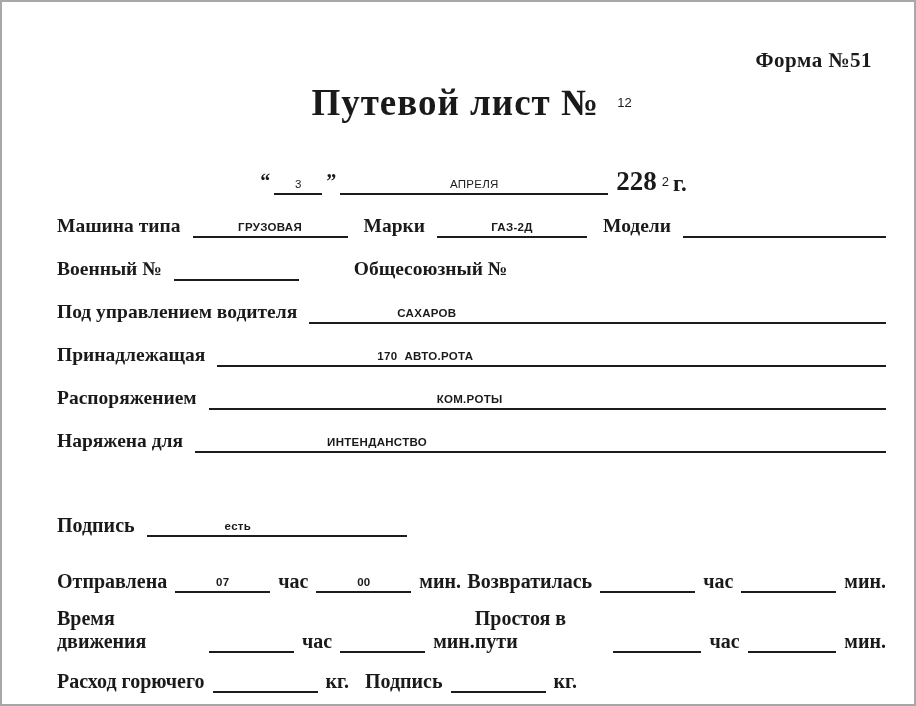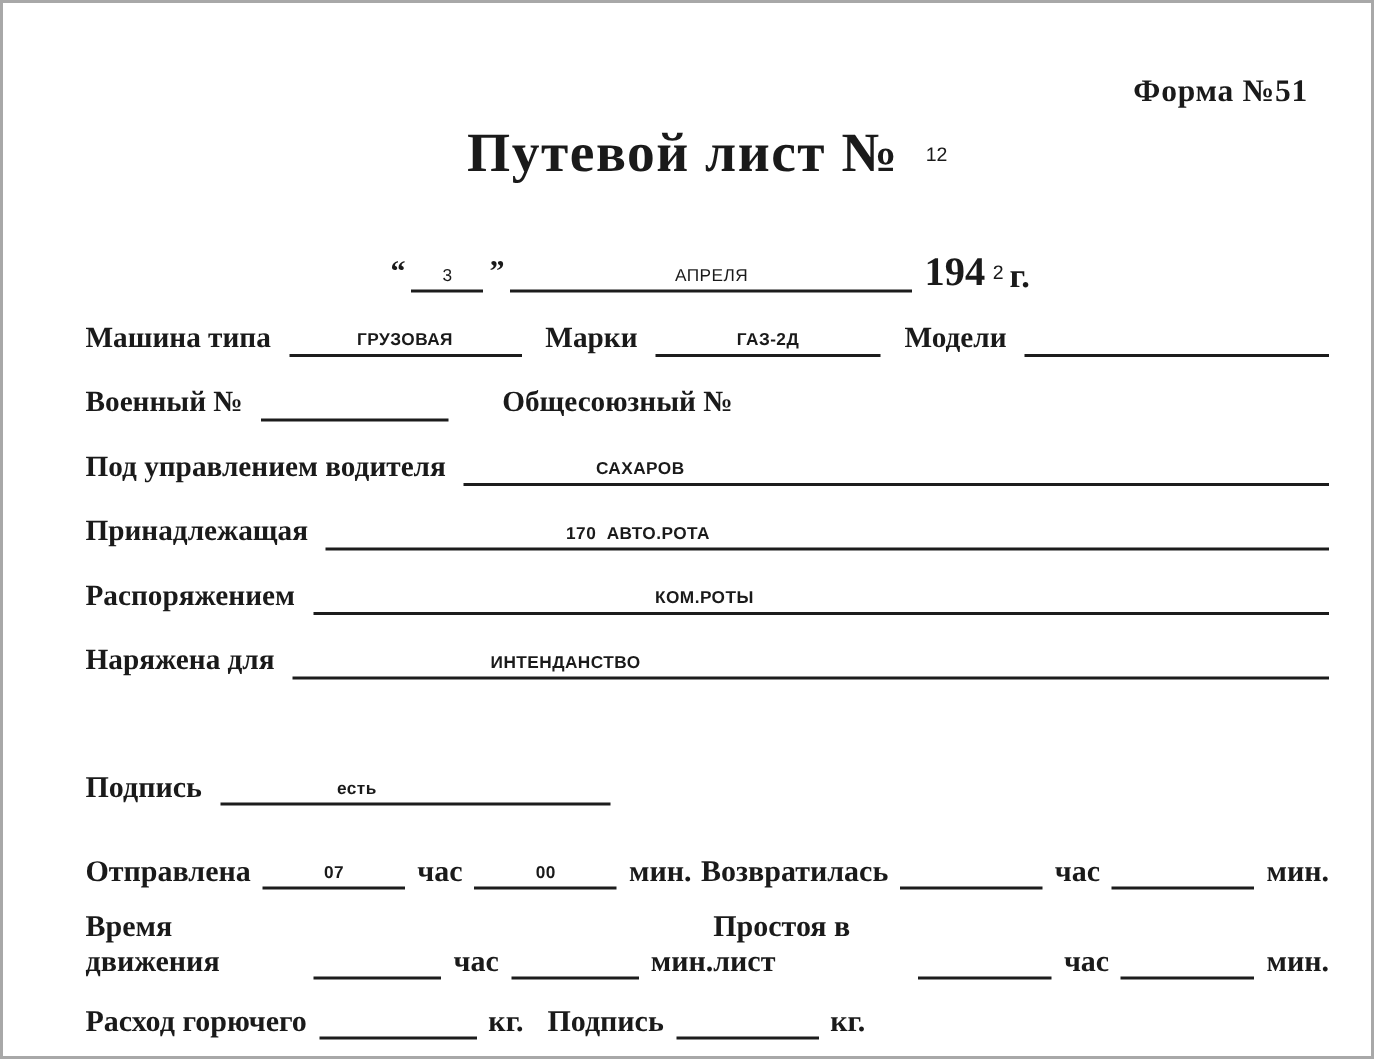--- a/index.html
+++ b/index.html
@@ -63,21 +63,21 @@
 
   .row{
     display:flex;align-items:flex-end;
     margin-top:17px;
     font-size:19.5px;font-weight:bold;
   }
   .row .lbl{white-space:nowrap;padding-bottom:1px;}
   .gap8{margin-left:8px;}
   .gap12{margin-left:12px;}
   .gap16{margin-left:16px;}
-  .gap55{margin-left:36px;}
+  .gap55{margin-left:55px;}
   .grow{flex:1 1 auto;}
 
   .w155{width:155px;}
   .w150{width:150px;}
   .w125{width:125px;}
   .w145{width:145px;}
   .w260{width:260px;}
   .w95{width:95px;}
   .w90{width:90px;}
   .w105{width:105px;}
@@ -118,21 +118,21 @@
 
     <div class="date-row">
       <span class="q">“</span>
       <span class="field day-field">
         <span class="val">3</span>
       </span>
       <span class="q">”</span>
       <span class="field month-field">
         <span class="val">АПРЕЛЯ</span>
       </span>
-      <span class="year">194</span>
+      <span class="year">228</span>
       <span class="year-fill">2</span>
       <span class="year-g">г.</span>
     </div>
 
     <div class="row">
       <span class="lbl">Машина типа</span>
       <span class="field w155 gap12">
         <span class="val">ГРУЗОВАЯ</span>
       </span>
       <span class="lbl gap16">Марки</span>
@@ -221,21 +221,21 @@
           <span class="field w90 gap8">
             <span class="val"></span>
           </span>
           <span class="lbl gap8">час</span>
           <span class="field w90 gap8">
             <span class="val"></span>
           </span>
           <span class="lbl gap8">мин.</span>
         </div>
         <div class="bcell-right">
-          <span class="lbl">Простоя в лист</span>
+          <span class="lbl">Простоя в пути</span>
           <span class="field w95 gap8">
             <span class="val"></span>
           </span>
           <span class="lbl gap8">час</span>
           <span class="field w95 gap8">
             <span class="val"></span>
           </span>
           <span class="lbl gap8">мин.</span>
         </div>
       </div>

